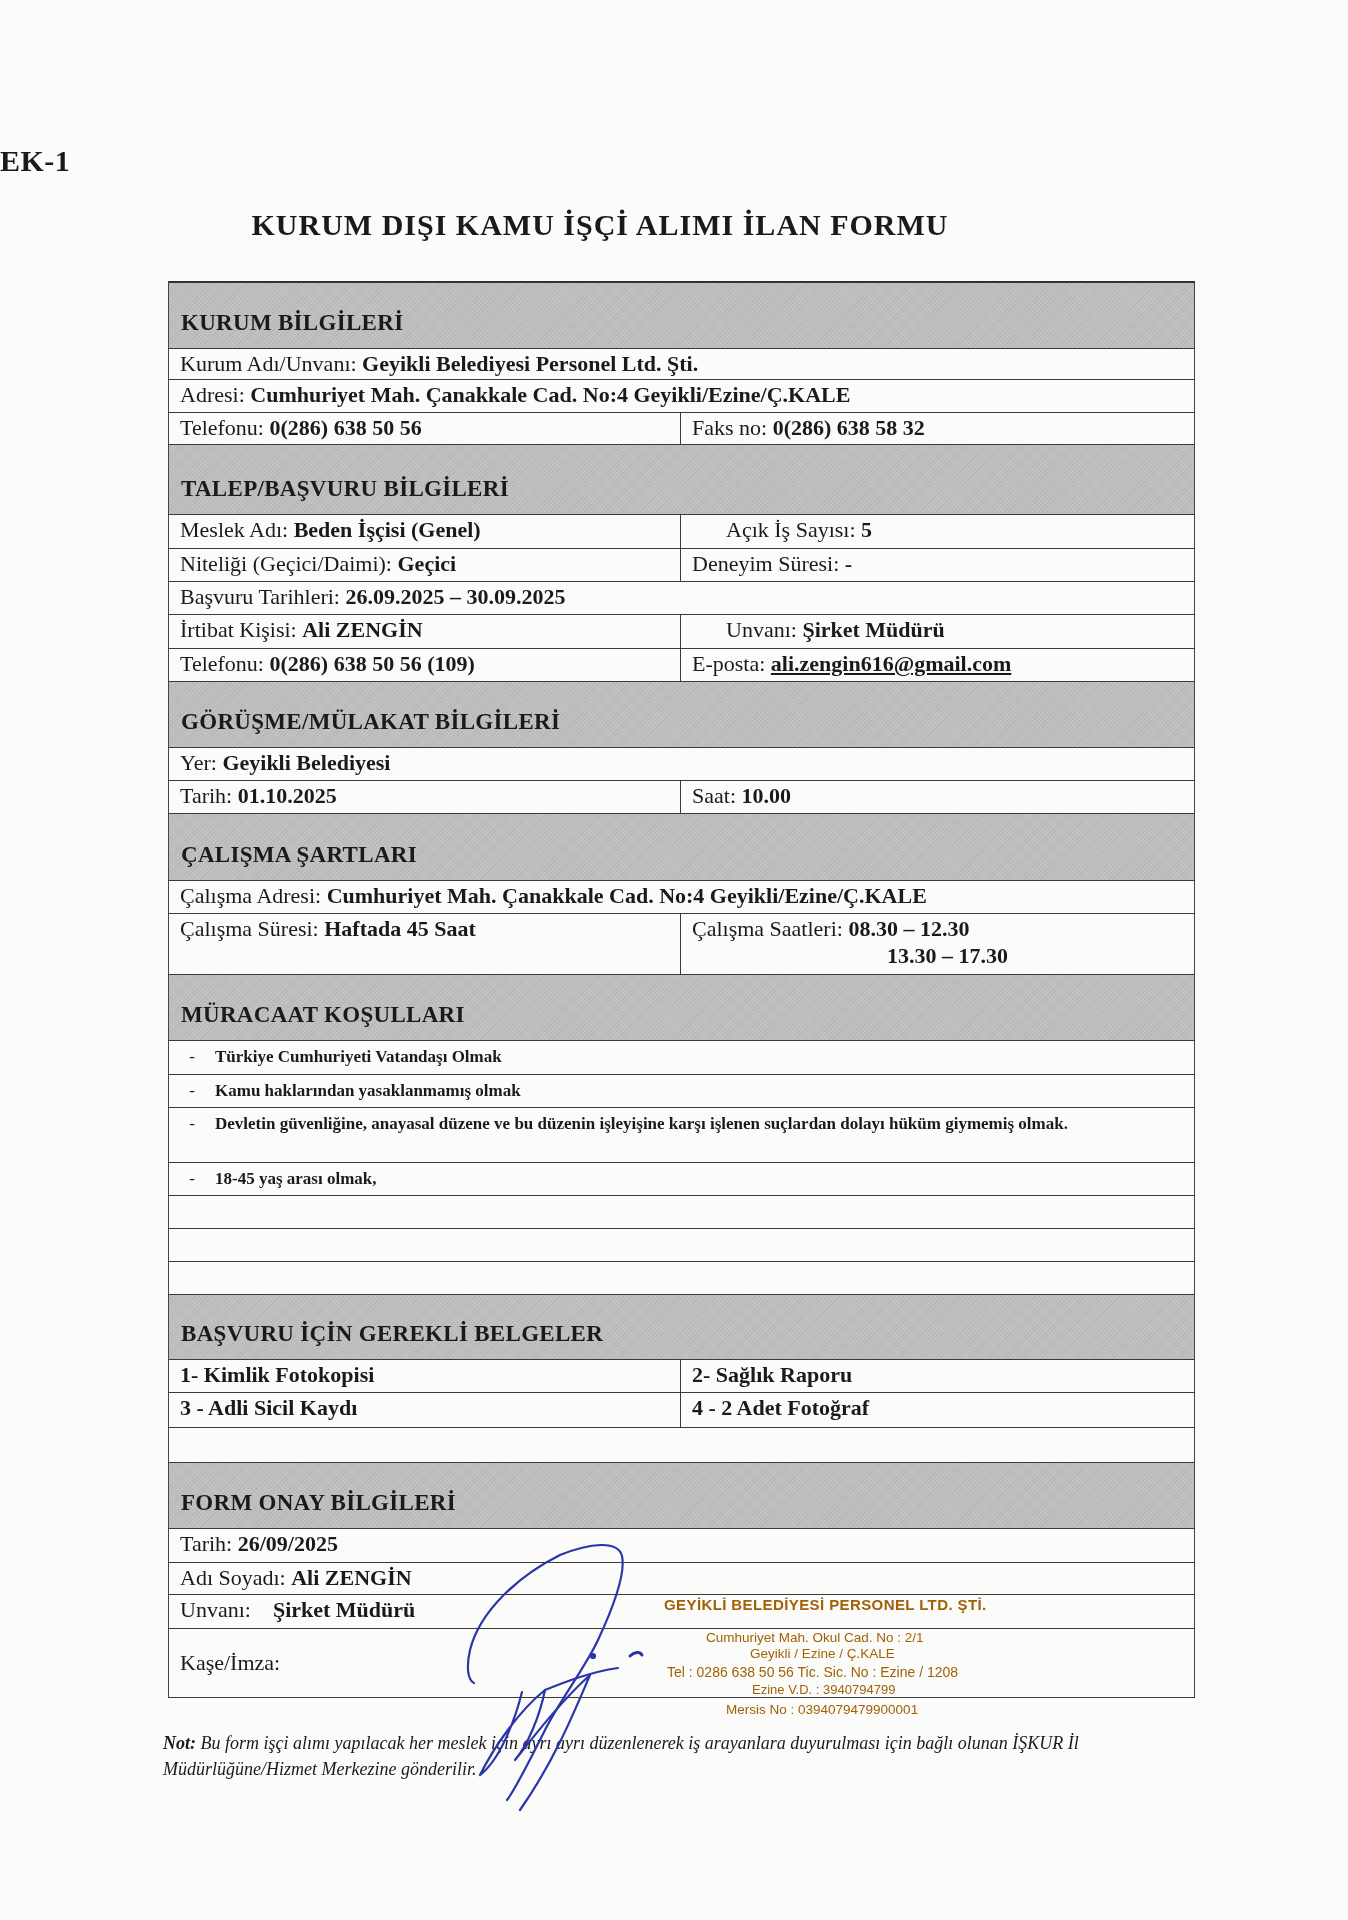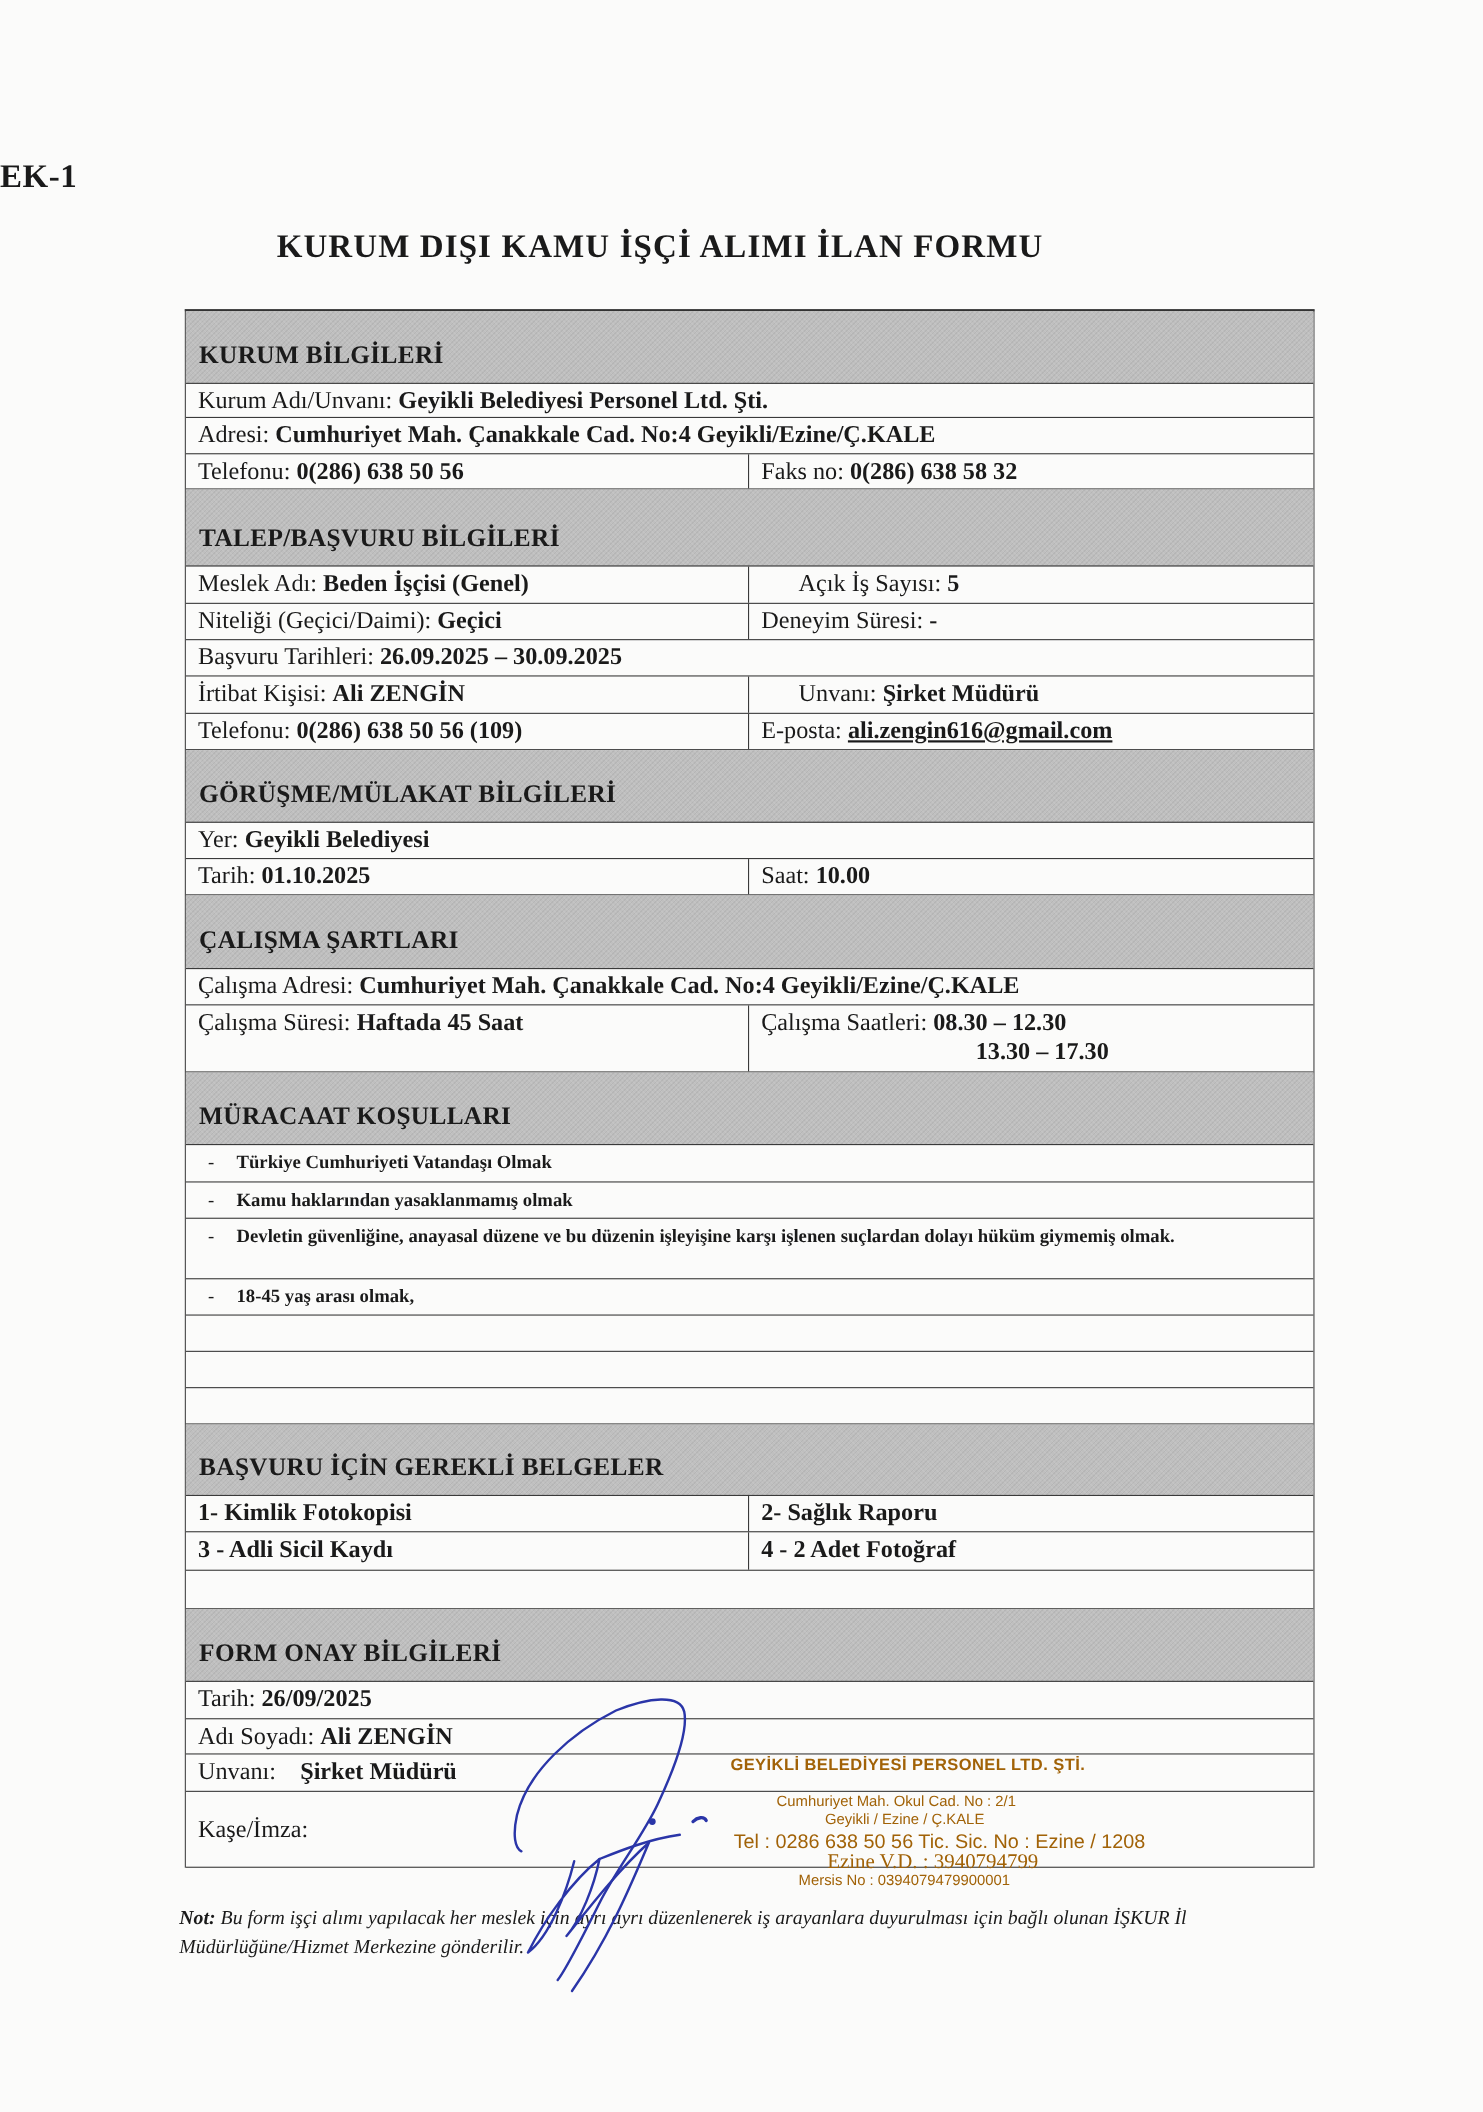--- a/index.html
+++ b/index.html
@@ -234,22 +234,22 @@
     <div class="cell c-full" style="align-items:center">
       <span class="lbl">Kaşe/İmza:</span>
     </div>
   </div>
 </div>
 
 <div class="stamp">
   <div class="stamp" style="left:664px; top:1596px; font-size:15px; font-weight:bold; letter-spacing:0.4px;">GEYİKLİ BELEDİYESİ PERSONEL LTD. ŞTİ.</div>
   <div class="stamp" style="left:706px; top:1630px; font-size:13.5px;">Cumhuriyet Mah. Okul Cad. No : 2/1</div>
   <div class="stamp" style="left:750px; top:1646px; font-size:13.5px;">Geyikli / Ezine / Ç.KALE</div>
-  <div class="stamp" style="left:667px; top:1664px; font-size:18px;">Tel : 0286 638 50 56 Tic. Sic. No : Ezine / 1208</div>
-  <div class="stamp" style="left:752px; top:1682px; font-size:19px;font-family:Liberation Serif, serif;">Ezine V.D. : 3940794799</div>
+  <div class="stamp" style="left:667px; top:1664px; font-size:14px;">Tel : 0286 638 50 56 Tic. Sic. No : Ezine / 1208</div>
+  <div class="stamp" style="left:752px; top:1682px; font-size:13px;">Ezine V.D. : 3940794799</div>
   <div class="stamp" style="left:726px; top:1702px; font-size:13.5px;">Mersis No : 0394079479900001</div>
 </div>
 
 <div class="note">
   <b>Not:</b><span> Bu form işçi alımı yapılacak her meslek için ayrı ayrı düzenlenerek iş arayanlara duyurulması için bağlı olunan İŞKUR İl Müdürlüğüne/Hizmet Merkezine gönderilir.</span>
 </div>
 
 <svg class="sig" width="1348" height="1920">
   <g fill="none" stroke="#2a35a8" stroke-width="2.2" stroke-linecap="round" stroke-linejoin="round">
     <path d="M474,1683 C468,1680 466,1668 470,1650 C480,1610 520,1575 560,1555 C590,1543 618,1540 622,1556 C626,1575 612,1610 598,1640 C585,1668 560,1700 545,1730 C530,1760 515,1790 507,1800"></path>

